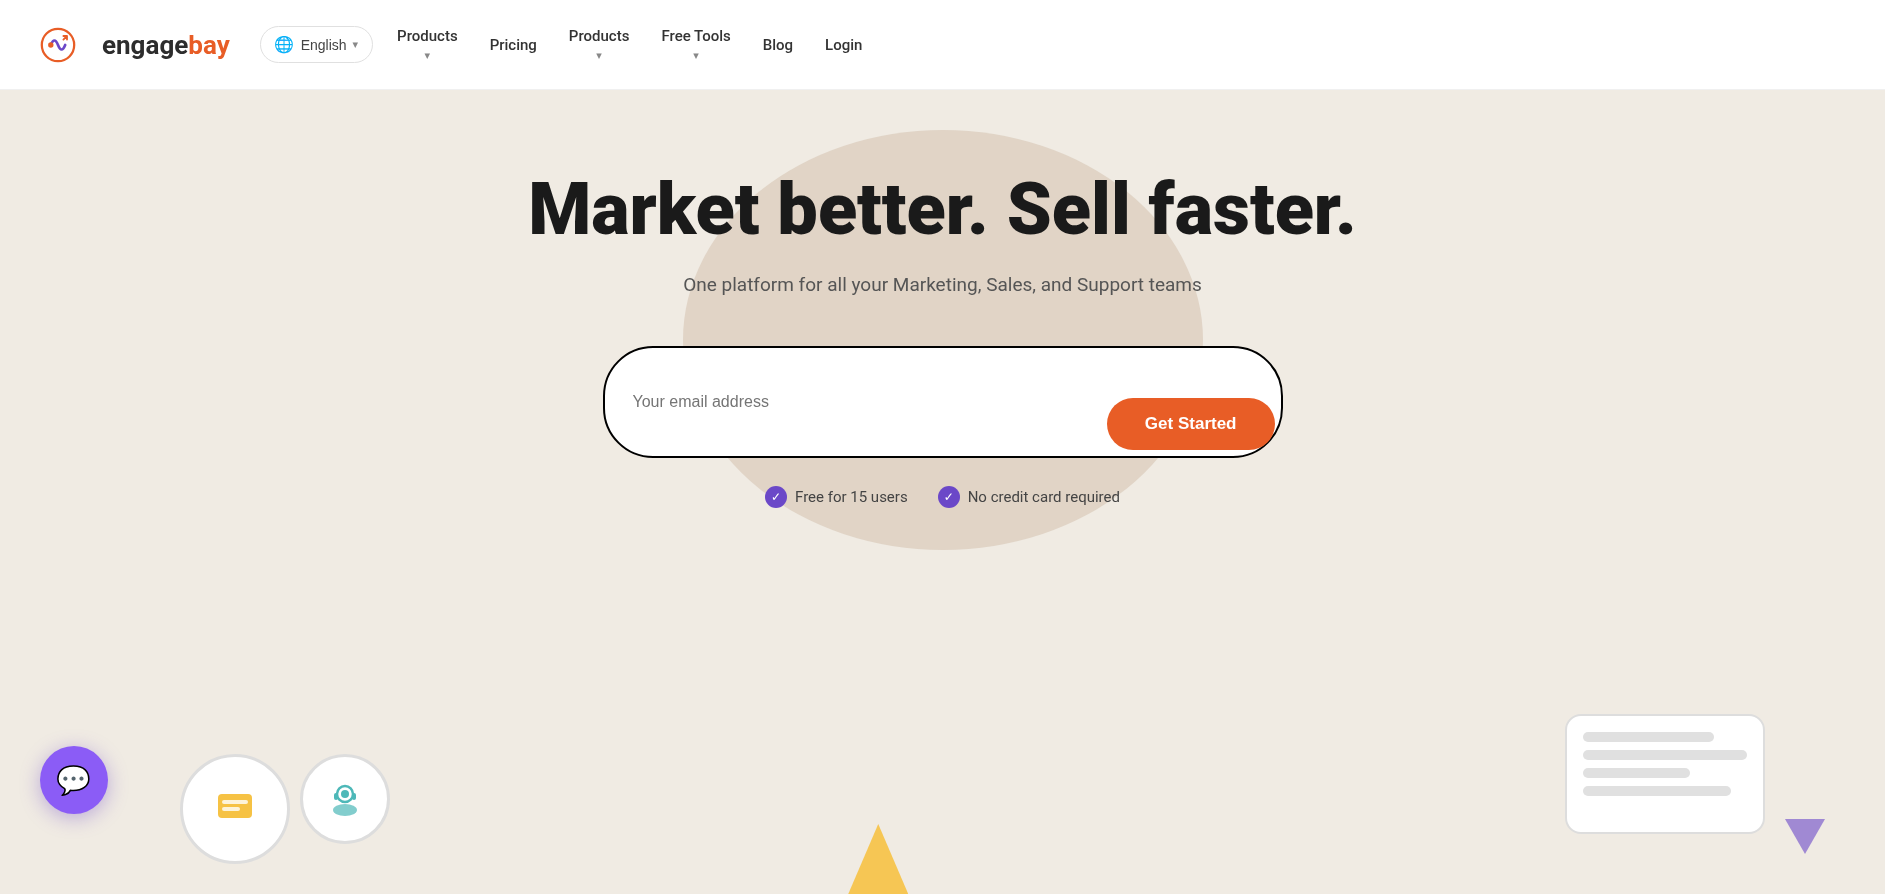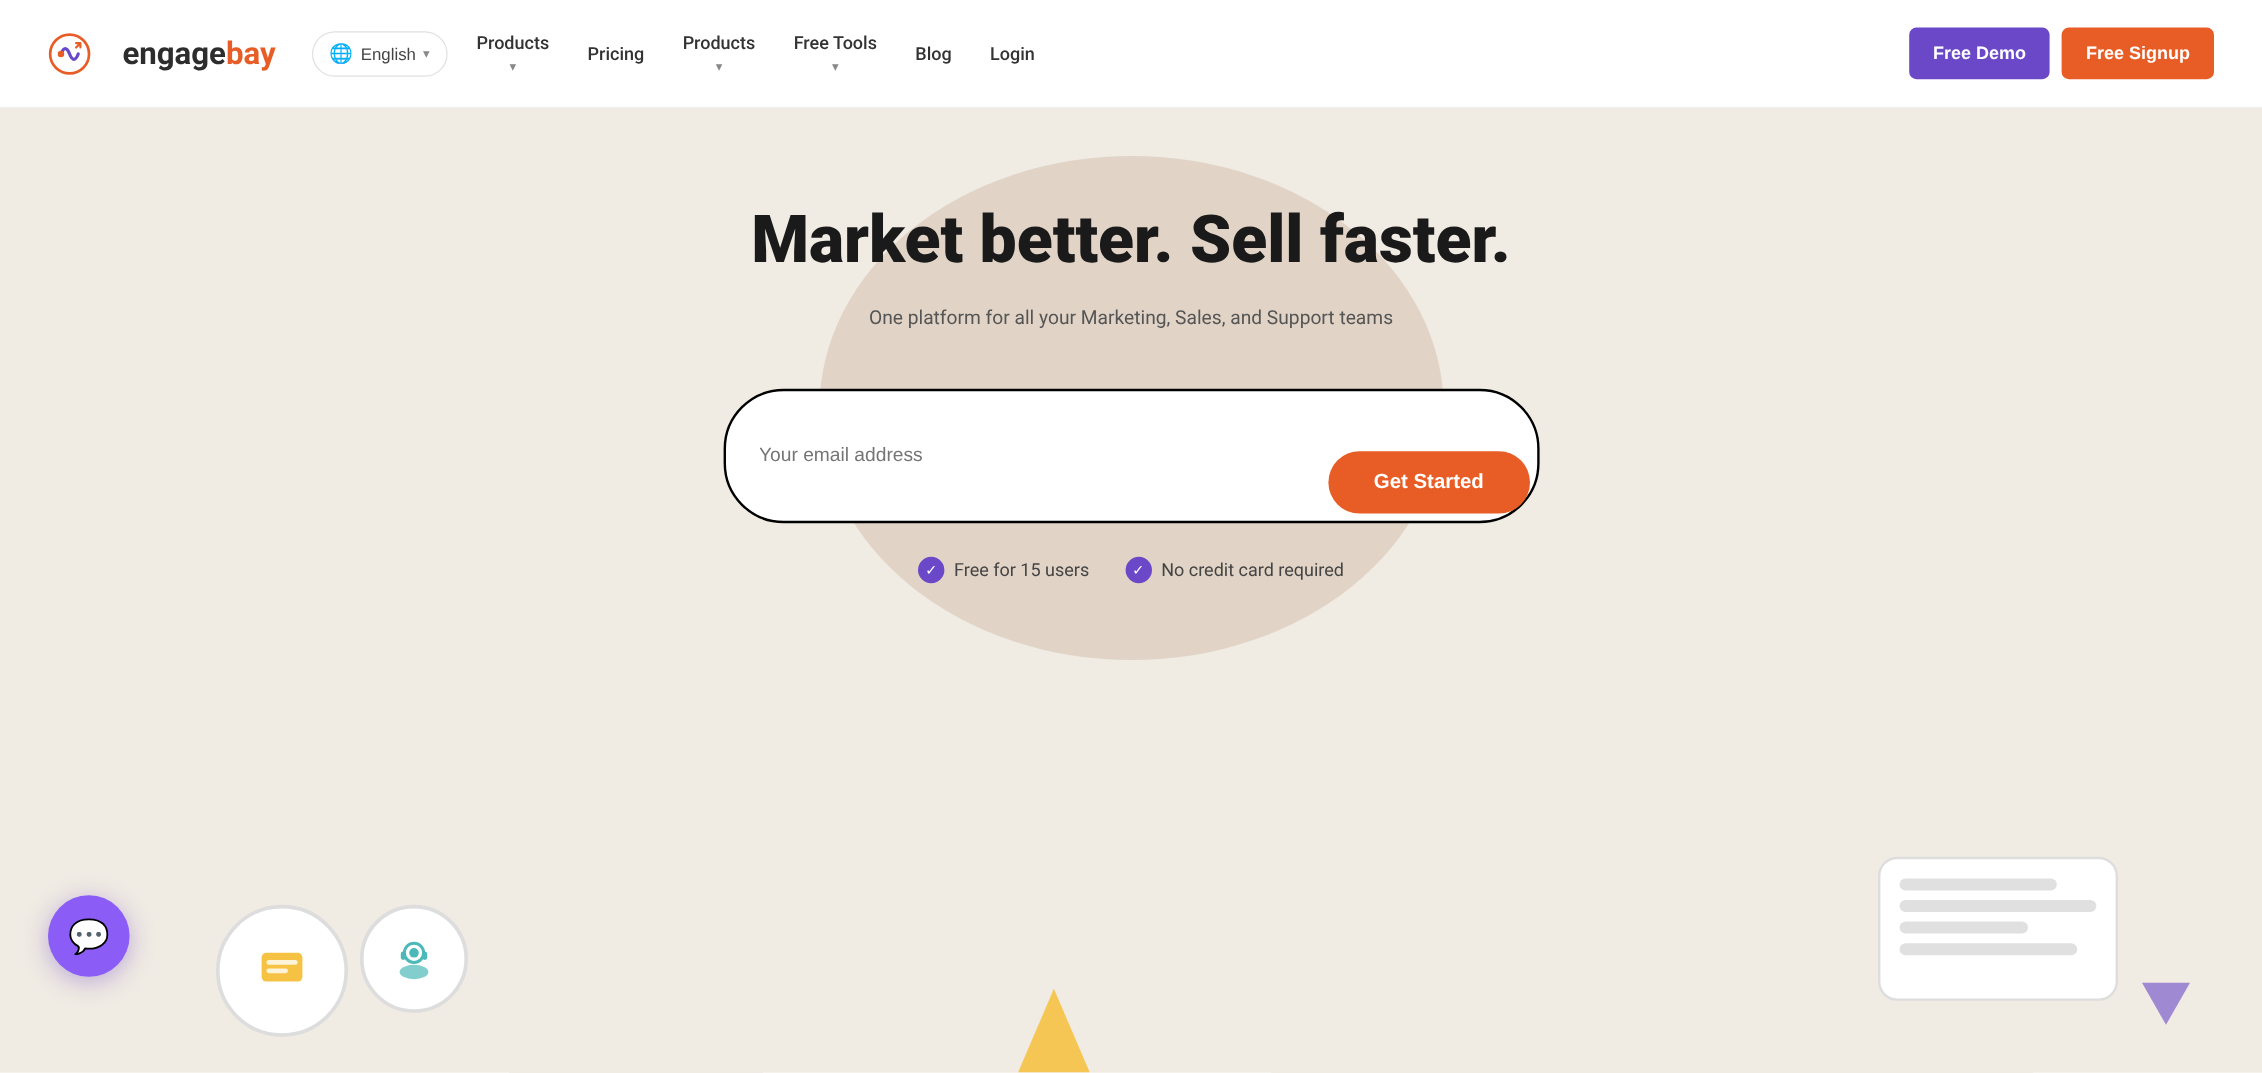--- a/index.html
+++ b/index.html
@@ -121,28 +121,28 @@
       border-radius: 50%;
       z-index: 0;
     }
     .hero-content {
       position: relative;
       z-index: 2;
       text-align: center;
       max-width: 900px;
     }
     .hero-title {
-      font-size: 55px;
+      font-size: 72px;
       font-weight: 900;
       color: #1a1a1a;
       line-height: 1.1;
       margin-bottom: 24px;
     }
     .hero-subtitle {
-      font-size: 16px;
+      font-size: 19px;
       color: #555;
       margin-bottom: 50px;
       font-weight: 400;
     }
     .email-form {
       display: flex;
       align-items: center;
       background: #fff;
       border: 2px solid #000000;
       border-radius: 50px;
@@ -324,24 +324,20 @@
       <span class="chevron">▾</span>
     </div>
     <div class="nav-item">
       <span>Blog</span>
     </div>
     <div class="nav-item">
       <span>Login</span>
     </div>
   </div>
 
-  <div class="nav-actions">
-    <button class="btn-free-demo">Free Demo</button>
-    <button class="btn-free-signup">Free Signup</button>
-  </div>
 </nav>
 
 <section class="hero">
   <div class="blob-1"></div>
 
   <div class="hero-content">
     <h1 class="hero-title">
       <span>Market better. Sell faster.</span><br>
     </h1>
     <p class="hero-subtitle">One platform for all your Marketing, Sales, and Support teams</p>

